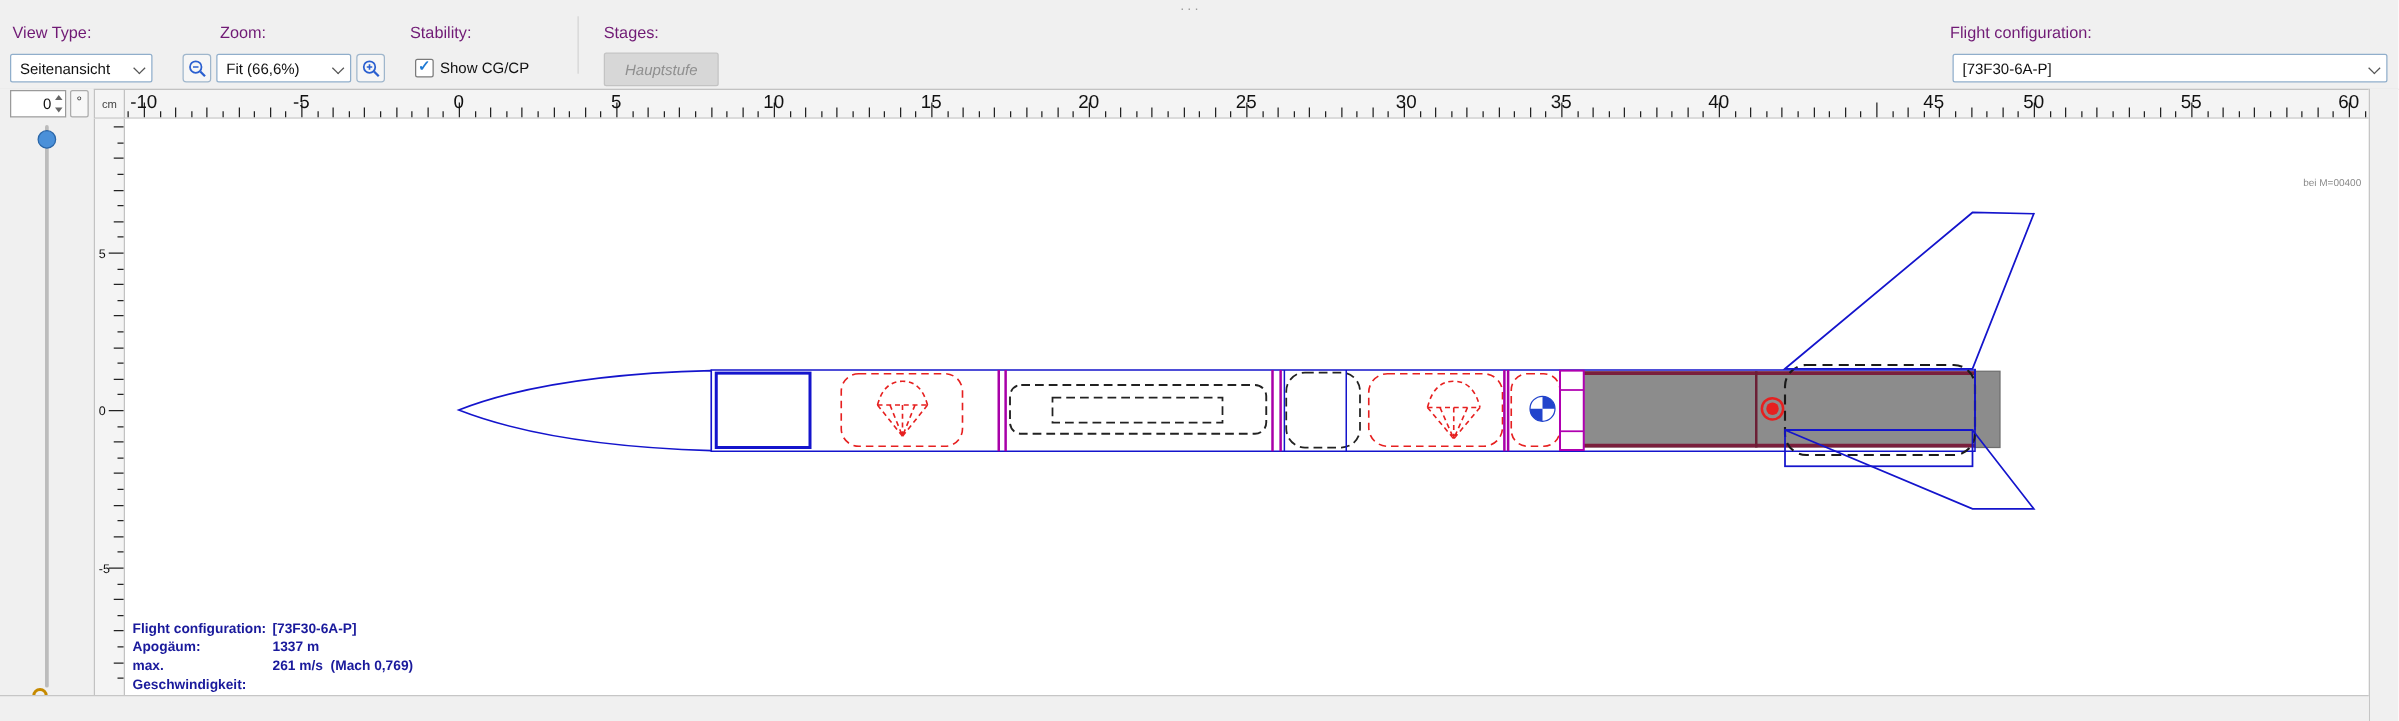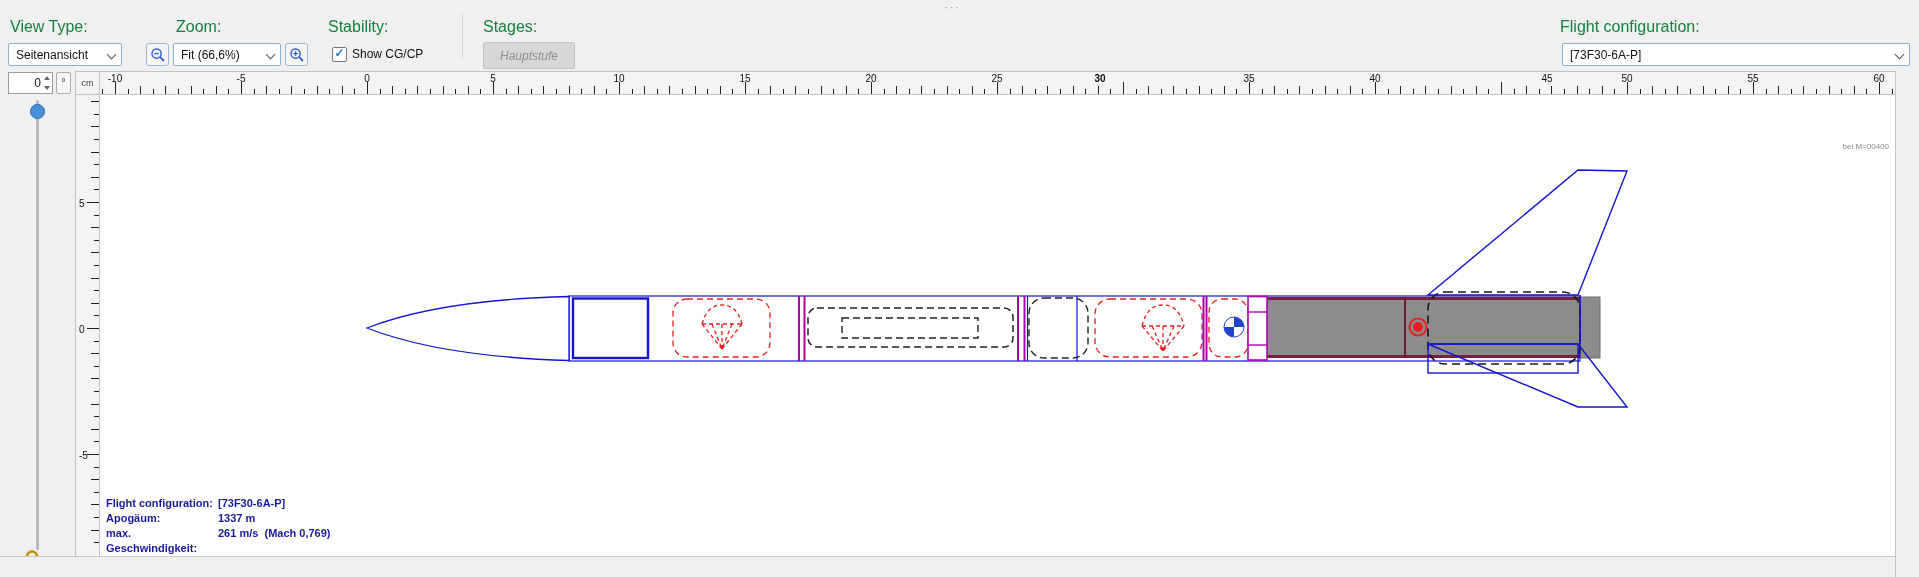--- a/index.html
+++ b/index.html
@@ -2,21 +2,21 @@
 <html><head>
 <meta charset="utf-8">
 <style>
   html,body{margin:0;padding:0;background:#fff;}
   #app{position:relative;width:1919px;height:577px;overflow:hidden;
        font-family:"Liberation Sans",sans-serif;background:#fff;-webkit-font-smoothing:antialiased;}
   .abs{position:absolute;}
 
   
   #toolbar{left:0;top:0;width:1919px;height:71px;background:#f0f0f0;border-bottom:1px solid #d9d9d9;}
-  .tb-label{position:absolute;top:18px;font-size:16px;color:#15803d;}
+  .tb-label{position:absolute;top:18px;font-size:13px;color:#701a75;}
   .combo{position:absolute;top:43px;height:23px;background:#fff;border:1px solid #90aecb;border-radius:2px;
          display:flex;align-items:center;font-size:12px;color:#111;padding:0 20px 0 7px;box-sizing:border-box;}
   .combo .chev{position:absolute;right:6px;top:7px;width:6px;height:6px;border-right:1.4px solid #555;
          border-bottom:1.4px solid #555;transform:rotate(45deg);}
   .sqbtn{position:absolute;top:43px;width:23px;height:23px;background:#f6f6f6;border:1px solid #9fb6cc;
          border-radius:3px;display:flex;align-items:center;justify-content:center;box-sizing:border-box;}
   .checkbox{position:absolute;left:332px;top:47px;width:13px;height:13px;background:#fff;border:1px solid #7a7a7a;
          border-radius:2px;color:#1f7ad4;font-size:12px;font-weight:bold;line-height:11px;text-align:center;}
   .cb-label{position:absolute;left:352px;top:47px;font-size:12px;color:#111;}
   .vsep{position:absolute;left:462px;top:13px;width:1px;height:46px;background:#d4d4d4;}
@@ -40,21 +40,21 @@
 
   
   #ruler-corner{left:75px;top:71px;width:25px;height:24px;background:#f4f4f4;border:1px solid #c2c2c2;
          box-sizing:border-box;font-size:9px;color:#444;display:flex;align-items:center;justify-content:center;}
   #hruler{left:100px;top:71px;width:1795px;height:24px;background:#f4f4f4;border-top:1px solid #c2c2c2;
          border-bottom:1px solid #c2c2c2;box-sizing:border-box;overflow:hidden;}
   #vruler{left:75px;top:95px;width:25px;height:461px;background:#f4f4f4;border-left:1px solid #c2c2c2;
          border-right:1px solid #c2c2c2;box-sizing:border-box;overflow:hidden;}
   .htick{position:absolute;bottom:0;width:1px;background:#222;}
   .vtick{position:absolute;right:0;height:1px;background:#222;}
-  .hlab{position:absolute;top:1px;width:26px;margin-left:-13px;text-align:center;font-size:10px;color:#111;}
+  .hlab{position:absolute;top:1px;width:26px;margin-left:-13px;text-align:center;font-size:15px;color:#111;}
   .vlab{position:absolute;left:3px;font-size:10px;color:#111;}
 
   
   #canvas{left:100px;top:95px;width:1795px;height:461px;background:#fff;}
   #rocket-svg{position:absolute;left:0;top:0;}
   .note{position:absolute;font-size:11px;font-weight:bold;color:#111;line-height:15px;white-space:pre;}
   #stab-block{right:26px;top:97px;text-align:right;font-size:11px;font-weight:bold;color:#111;line-height:14px;}
   .leg-row{display:flex;align-items:center;justify-content:flex-end;gap:5px;height:14px;}
   #stab-cond{right:30px;top:142px;font-size:8px;color:#8a8a8a;font-weight:normal;}
   #flight-block{left:106px;top:496px;font-size:11px;font-weight:bold;color:#1a1a9c;
@@ -279,21 +279,21 @@
       <div class="htick" style="left: 1779px; height: 12px;"></div>
       <div class="htick" style="left: 1791.6px; height: 5px;"></div>
       <div class="hlab" style="left: 15px;">-10</div>
       <div class="hlab" style="left: 141px;">-5</div>
       <div class="hlab" style="left: 267px;">0</div>
       <div class="hlab" style="left: 393px;">5</div>
       <div class="hlab" style="left: 519px;">10</div>
       <div class="hlab" style="left: 645px;">15</div>
       <div class="hlab" style="left: 771px;">20</div>
       <div class="hlab" style="left: 897px;">25</div>
-      <div class="hlab" style="left: 1000px; font-weight: bold;">30</div>
+      <div class="hlab" style="left: 1025px;">30</div>
       <div class="hlab" style="left: 1149px;">35</div>
       <div class="hlab" style="left: 1275px;">40</div>
       <div class="hlab" style="left: 1401px; margin-left: 33px;">45</div>
       <div class="hlab" style="left: 1527px;">50</div>
       <div class="hlab" style="left: 1653px;">55</div>
       <div class="hlab" style="left: 1779px;">60</div>
     </div>
   <div id="vruler" class="abs">
       <div class="vtick" style="top: 447.2px; width: 5px;"></div>
       <div class="vtick" style="top: 434.6px; width: 8px;"></div>

